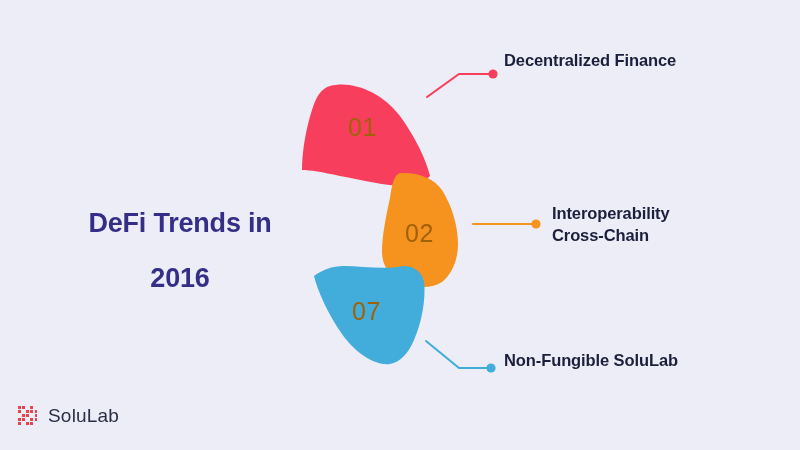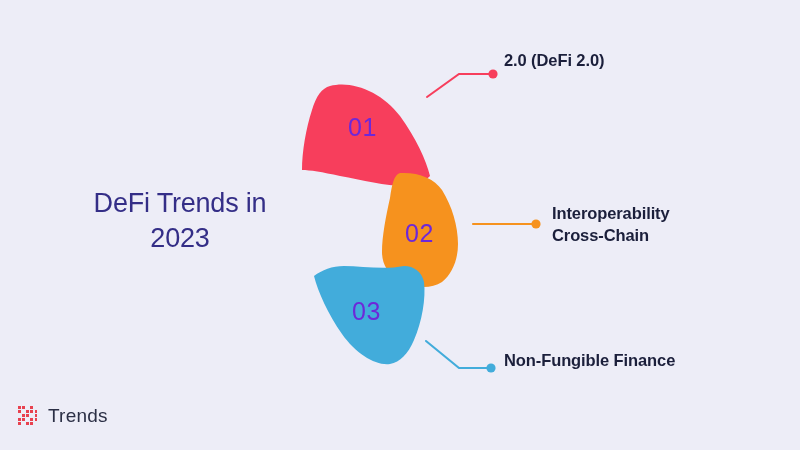--- a/index.html
+++ b/index.html
@@ -25,23 +25,24 @@
   #title-block {
     position: absolute;
     left: 40px;
     top: 186px;
     width: 280px;
     text-align: center;
   }
   #title-block .title-line {
     color: #342e87;
     font-size: 27px;
-    font-weight: normal;
+    font-weight: bold;
     line-height: 1.28;
     letter-spacing: -0.2px;
+    margin-top: 20px;
   }
 
   
   .callout {
     position: absolute;
     color: #1b1f3b;
     font-size: 16.5px;
     font-weight: bold;
     line-height: 1.32;
     letter-spacing: -0.1px;
@@ -65,37 +66,37 @@
   #logo-text {
     color: #2b2f45;
     font-size: 19px;
     font-weight: normal;
     letter-spacing: 0.2px;
   }
 
   
   .seg-num {
     position: absolute;
-    color: #6d28d9;
+    color: #a16207;
     font-size: 25px;
     font-weight: normal;
     letter-spacing: 0.5px;
   }
   #seg-num-1 { left: 348px; top: 113px; }
   #seg-num-2 { left: 405px; top: 207px; margin-top: 12px; }
   #seg-num-3 { left: 352px; top: 297px; }
 </style>
 </head>
 <body>
 
 <div id="stage">
 
   <div id="title-block">
     <div class="title-line">DeFi Trends in</div>
-    <div class="title-line">2023</div>
+    <div class="title-line">2016</div>
   </div>
 
   <svg width="800" height="450" style="position:absolute;left:0;top:0;">
 
     <path fill="#f73e5c" d="M 330 86
              C 352 80, 382 92, 400 116
              C 416 138, 426 160, 430 176
              C 424 182, 414 186, 404 186
              C 386 186, 362 180, 340 176
              C 322 172, 310 170, 302 170
@@ -125,33 +126,33 @@
 
     <path fill="none" stroke="#f6921e" stroke-width="2.1" stroke-linecap="round" d="M 473 224 L 534 224"></path>
     <circle cx="536" cy="224" r="4.6" fill="#f6921e"></circle>
 
     <path fill="none" stroke="#42acdb" stroke-width="2.1" stroke-linecap="round" d="M 426 341 L 459 368 L 489 368"></path>
     <circle cx="491" cy="368" r="4.6" fill="#42acdb"></circle>
   </svg>
 
   <div class="seg-num" id="seg-num-1">01</div>
   <div class="seg-num" id="seg-num-2">02</div>
-  <div class="seg-num" id="seg-num-3">03</div>
+  <div class="seg-num" id="seg-num-3">07</div>
 
   <div class="callout" id="callout-1">
-    <div>2.0 (DeFi 2.0)</div>
+    <div>Decentralized Finance</div>
   </div>
 
   <div class="callout" id="callout-2">
     <div>Interoperability</div>
     <div>Cross-Chain</div>
   </div>
 
   <div class="callout" id="callout-3">
-    <div>Non-Fungible Finance</div>
+    <div>Non-Fungible SoluLab</div>
   </div>
 
   <div id="logo">
     <svg id="logo-mark" width="22" height="22" viewBox="0 0 22 22">
       <g fill="#e8414f">
         <rect x="0" y="1" width="3" height="3"></rect>
         <rect x="4" y="1" width="3" height="3"></rect>
         <rect x="12" y="1" width="3" height="3"></rect>
         <rect x="0" y="5" width="3" height="3"></rect>
         <rect x="8" y="5" width="3" height="3"></rect>
@@ -162,16 +163,16 @@
         <rect x="17" y="9" width="2" height="3"></rect>
         <rect x="0" y="13" width="3" height="3"></rect>
         <rect x="4" y="13" width="3" height="3"></rect>
         <rect x="12" y="13" width="3" height="3"></rect>
         <rect x="17" y="13" width="2" height="3"></rect>
         <rect x="0" y="17" width="3" height="3"></rect>
         <rect x="8" y="17" width="3" height="3"></rect>
         <rect x="12" y="17" width="3" height="3"></rect>
       </g>
     </svg>
-    <span id="logo-text">Trends</span>
+    <span id="logo-text">SoluLab</span>
   </div>
 
 </div>
 
 </body></html>

